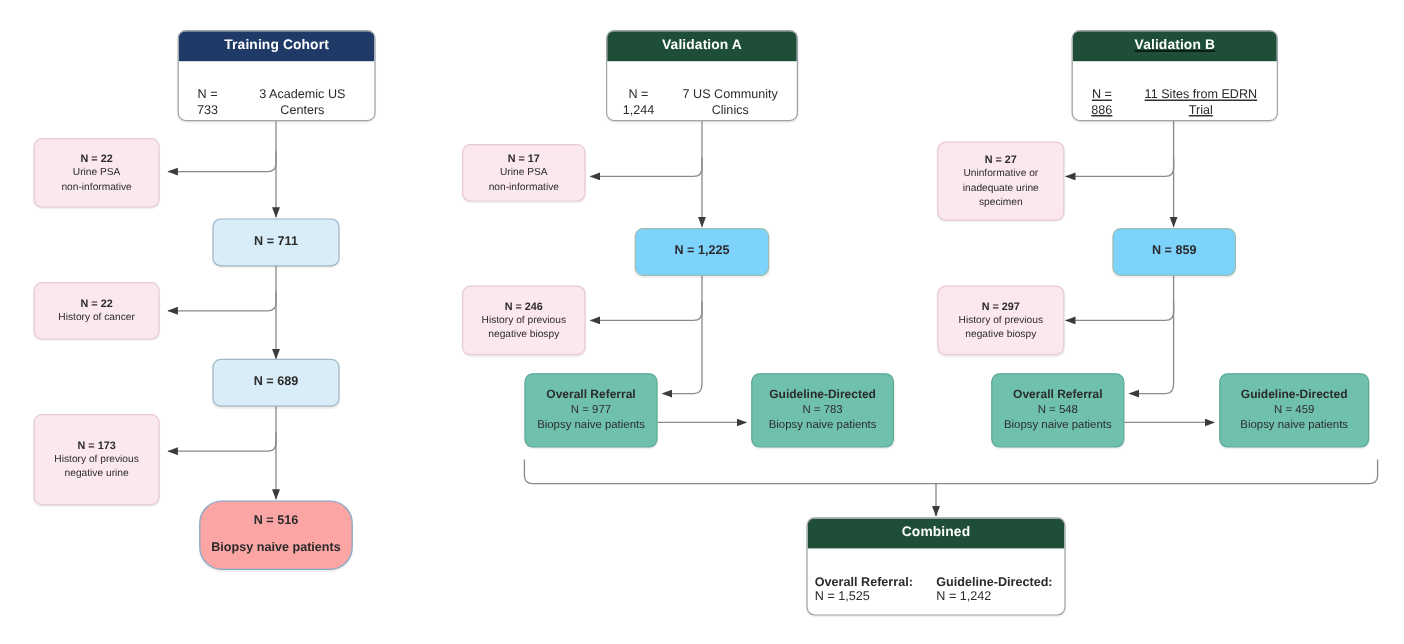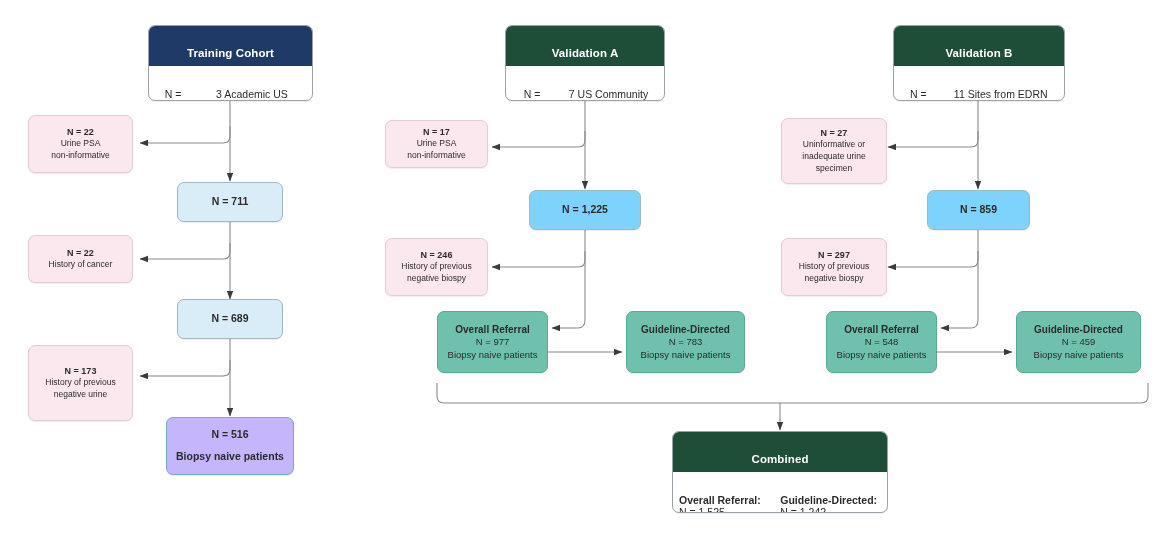--- a/index.html
+++ b/index.html
@@ -29,21 +29,21 @@
     overflow:hidden;
     display:flex;
     flex-direction:column;
     box-shadow:0 1px 1px rgba(0,0,0,0.07);
   }
   .node .hdr{
     color:#ffffff;
     font-weight:bold;
     font-size:11.5px;
     text-align:center;
-    padding:21px 4px 6px 4px;
+    padding:6px 4px 6px 4px;
     line-height:1.1;
     letter-spacing:.1px;
   }
   .node .body{
     flex:1;
     display:flex;
     flex-direction:row;
     align-items:center;
     justify-content:center;
     gap:7px;
@@ -74,21 +74,21 @@
     color:#2b2b2b;
   }
   .pill .ln.b{font-weight:bold;}
   .excl{
     background:#fbe7ee;
     border:1px solid #e8c9d6;
   }
   .excl .ln{font-size:8.5px;line-height:1.4;}
   .excl .ln.b{font-weight:bold;font-size:9px;}
   .lightblue{background:#d9edf8;border-color:#9fb6c2;}
-  .midblue{background:#c4b5fd;border-color:#7ba7c9;}
+  .midblue{background:#fca5a5;border-color:#7ba7c9;border-radius:19px;}
   .mint{background:#7dd3fc;border-color:#9bbdb2;}
   .teal{background:#6fc1ae;border-color:#59a895;}
   .teal .ln{font-size:9.5px;}
   .teal .ln.b{font-weight:bold;font-size:10px;}
   .combined .hdr{background:#1e4d38;}
   .navyhdr{background:#1f3a66;}
   .greenhdr{background:#1e4d38;}
   .comb-line{font-size:10.5px;color:#2b2b2b;}
   .comb-line b{font-weight:bold;}
 </style>
@@ -202,21 +202,21 @@
     <div class="ln">N = 977</div>
     <div class="ln">Biopsy naive patients</div>
   </div>
 
   <div class="pill teal" style="left:626px; top:311px; width:119px; height:62px;">
     <div class="ln b">Guideline-Directed</div>
     <div class="ln">N = 783</div>
     <div class="ln">Biopsy naive patients</div>
   </div>
 
-  <div class="node" style="left:893px; top:25px; width:172px; height:76px;">
+  <div class="node" style="left:893px; top:25px; width:172px; height:76px;text-decoration:underline;">
     <div class="hdr greenhdr">Validation B</div>
     <div class="body">
       <div class="ln">N = 886</div>
       <div class="ln">11 Sites from EDRN Trial</div>
     </div>
   </div>
 
   <div class="pill excl" style="left:781px; top:118px; width:106px; height:66px;">
     <div class="ln b">N = 27</div>
     <div class="ln">Uninformative or</div>

